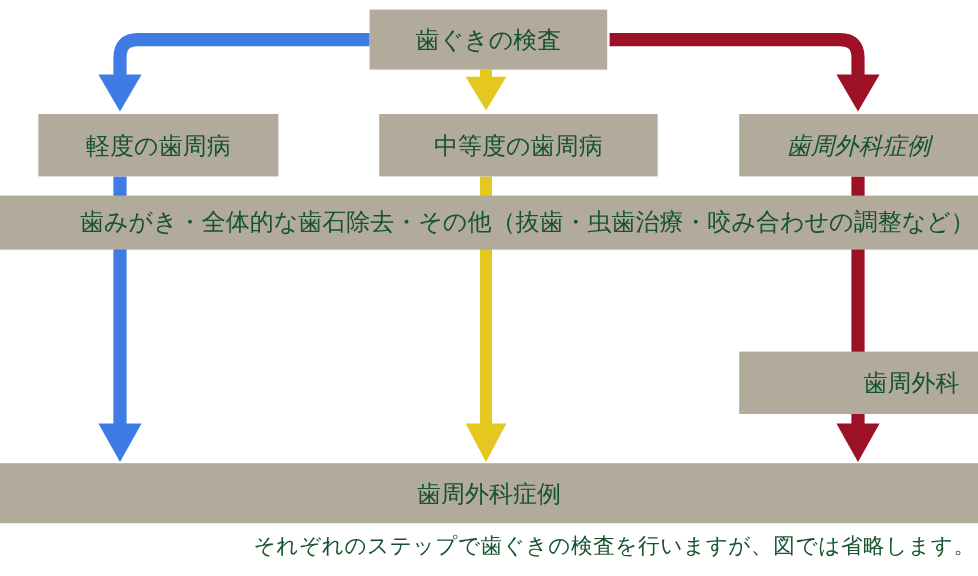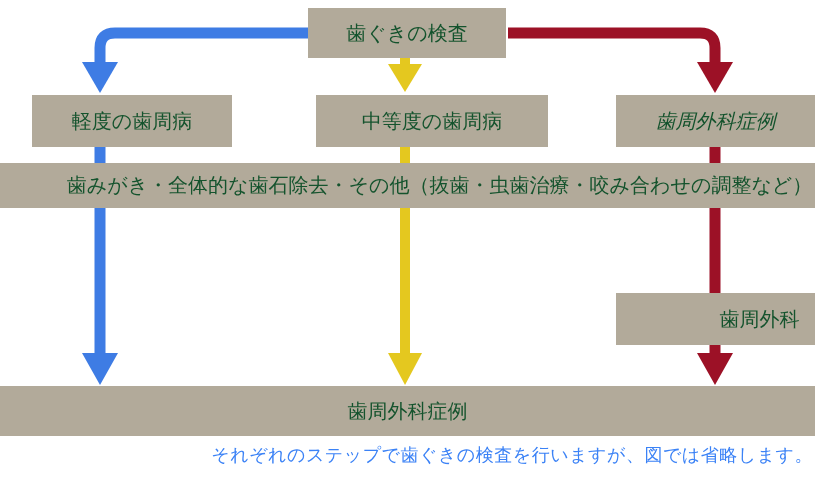--- a/index.html
+++ b/index.html
@@ -26,21 +26,21 @@
   .node-surgcase  {left:616px;top:95px; width:199px;height:52px;font-style:italic;}
   .bar-basic      {left:0;    top:163px;width:815px;height:45px;padding-left:32px;}
   .bar-subging    {left:307px;top:228px;width:508px;height:52px;}
   .bar-surgery    {left:616px;top:293px;width:199px;height:52px;}
   .bar-maint      {left:0;    top:386px;width:815px;height:50px;}
   .caption{
     position:absolute;z-index:2;
     right:2px;top:443px;
     font-size:18px;
     letter-spacing:0.5px;
-    color:#3b82f6;
+    color:#14532d;
     white-space:nowrap;
   }
 </style>
 </head>
 <body>
 
 <div class="stage">
 
   <svg class="arrow-layer" width="815" height="480" viewBox="0 0 815 480" xmlns="http://www.w3.org/2000/svg">
 

